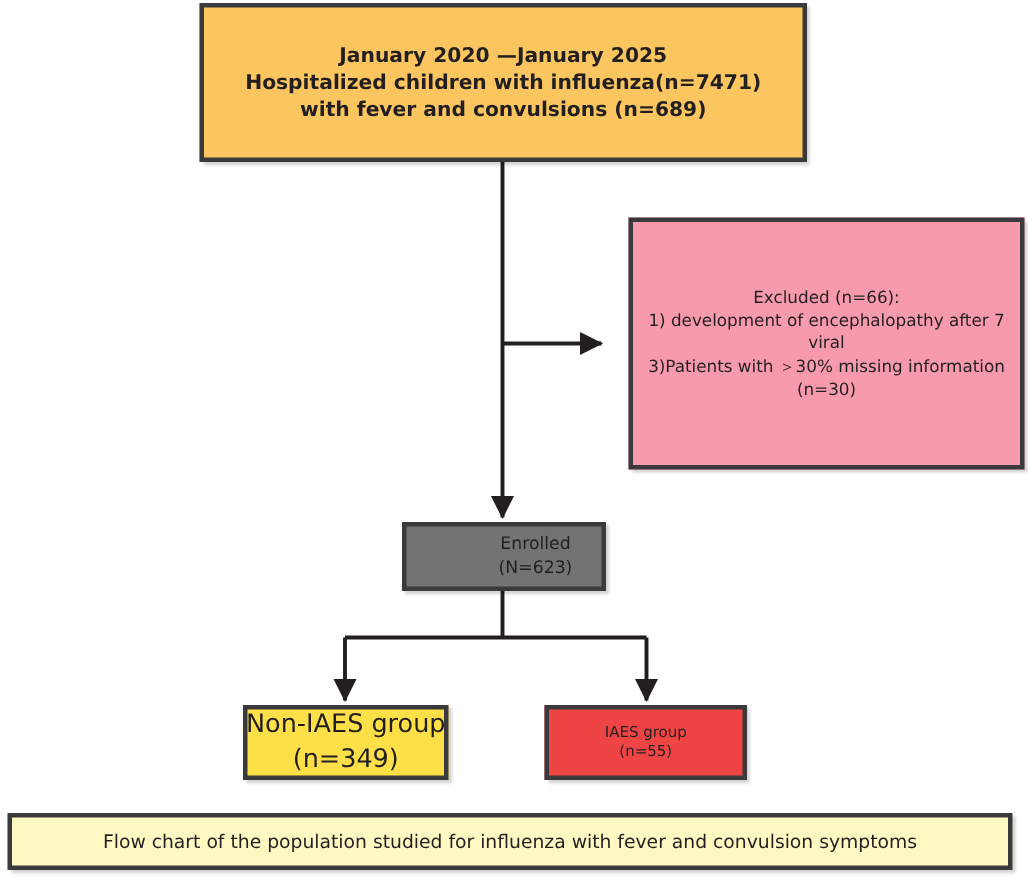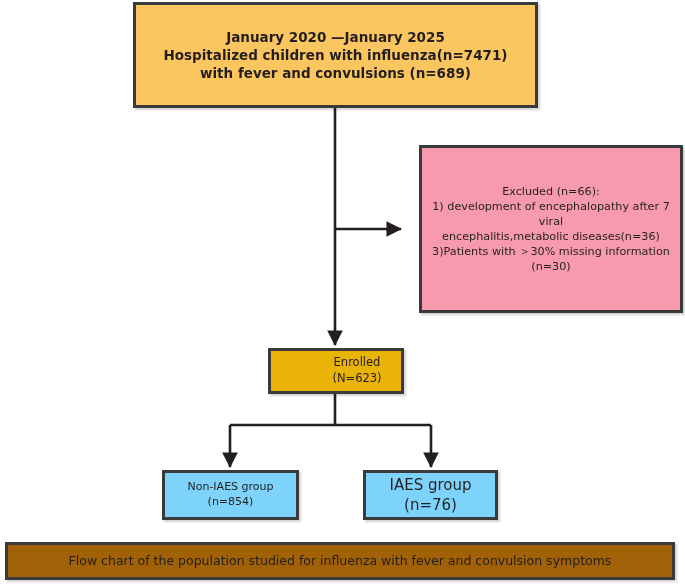--- a/index.html
+++ b/index.html
@@ -61,48 +61,48 @@
   }
   #node-excluded .line {
     white-space: normal;
   }
   
   #node-enrolled {
     left: 268px;
     top: 348px;
     width: 136px;
     height: 46px;
-    background: #eab308;
+    background: #737373;
     font-size: 11.5px;
     padding-left: 42px;
   }
   
   #node-non-iaes {
     left: 162px;
     top: 470px;
     width: 137px;
     height: 50px;
-    background: #7dd3fc;
-    font-size: 11px;
+    background: #fde047;
+    font-size: 17px;
   }
   #node-iaes {
     left: 363px;
     top: 470px;
     width: 135px;
     height: 50px;
-    background: #7dd3fc;
-    font-size: 15px;
+    background: #ef4444;
+    font-size: 10px;
   }
   
   #node-caption {
     left: 5px;
     top: 542px;
     width: 670px;
     height: 38px;
-    background: #a16207;
+    background: #fef9c3;
     font-size: 12.5px;
   }
 </style>
 </head>
 <body>
 
 <svg id="flow-canvas" viewBox="0 0 685 585" xmlns="http://www.w3.org/2000/svg">
   <defs>
     <marker id="arrowhead" markerWidth="7" markerHeight="7" refX="5.6" refY="3" orient="auto" markerUnits="strokeWidth">
       <path d="M0,0 L6,3 L0,6 z" fill="#231f20"></path>
@@ -125,35 +125,34 @@
 <div class="node" id="node-cohort">
   <span class="line">January 2020 —January 2025</span>
   <span class="line">Hospitalized children with influenza(n=7471)</span>
   <span class="line">with fever and convulsions (n=689)</span>
 </div>
 
 <div class="node" id="node-excluded">
   <span class="line">Excluded (n=66):</span>
   <span class="line">1) development of encephalopathy after 7</span>
   <span class="line">viral</span>
-  <span class="line">encephalitis,metabolic diseases(n=36)</span>
   <span class="line">3)Patients with ＞30% missing information</span>
   <span class="line">(n=30)</span>
 </div>
 
 <div class="node" id="node-enrolled">
   <span class="line">Enrolled</span>
   <span class="line">(N=623)</span>
 </div>
 
 <div class="node" id="node-non-iaes">
   <span class="line">Non-IAES group</span>
-  <span class="line">(n=854)</span>
+  <span class="line">(n=349)</span>
 </div>
 
 <div class="node" id="node-iaes">
   <span class="line">IAES group</span>
-  <span class="line">(n=76)</span>
+  <span class="line">(n=55)</span>
 </div>
 
 <div class="node" id="node-caption">
   <span class="line">Flow chart of the population studied for influenza with fever and convulsion symptoms</span>
 </div>
 
 </body></html>

